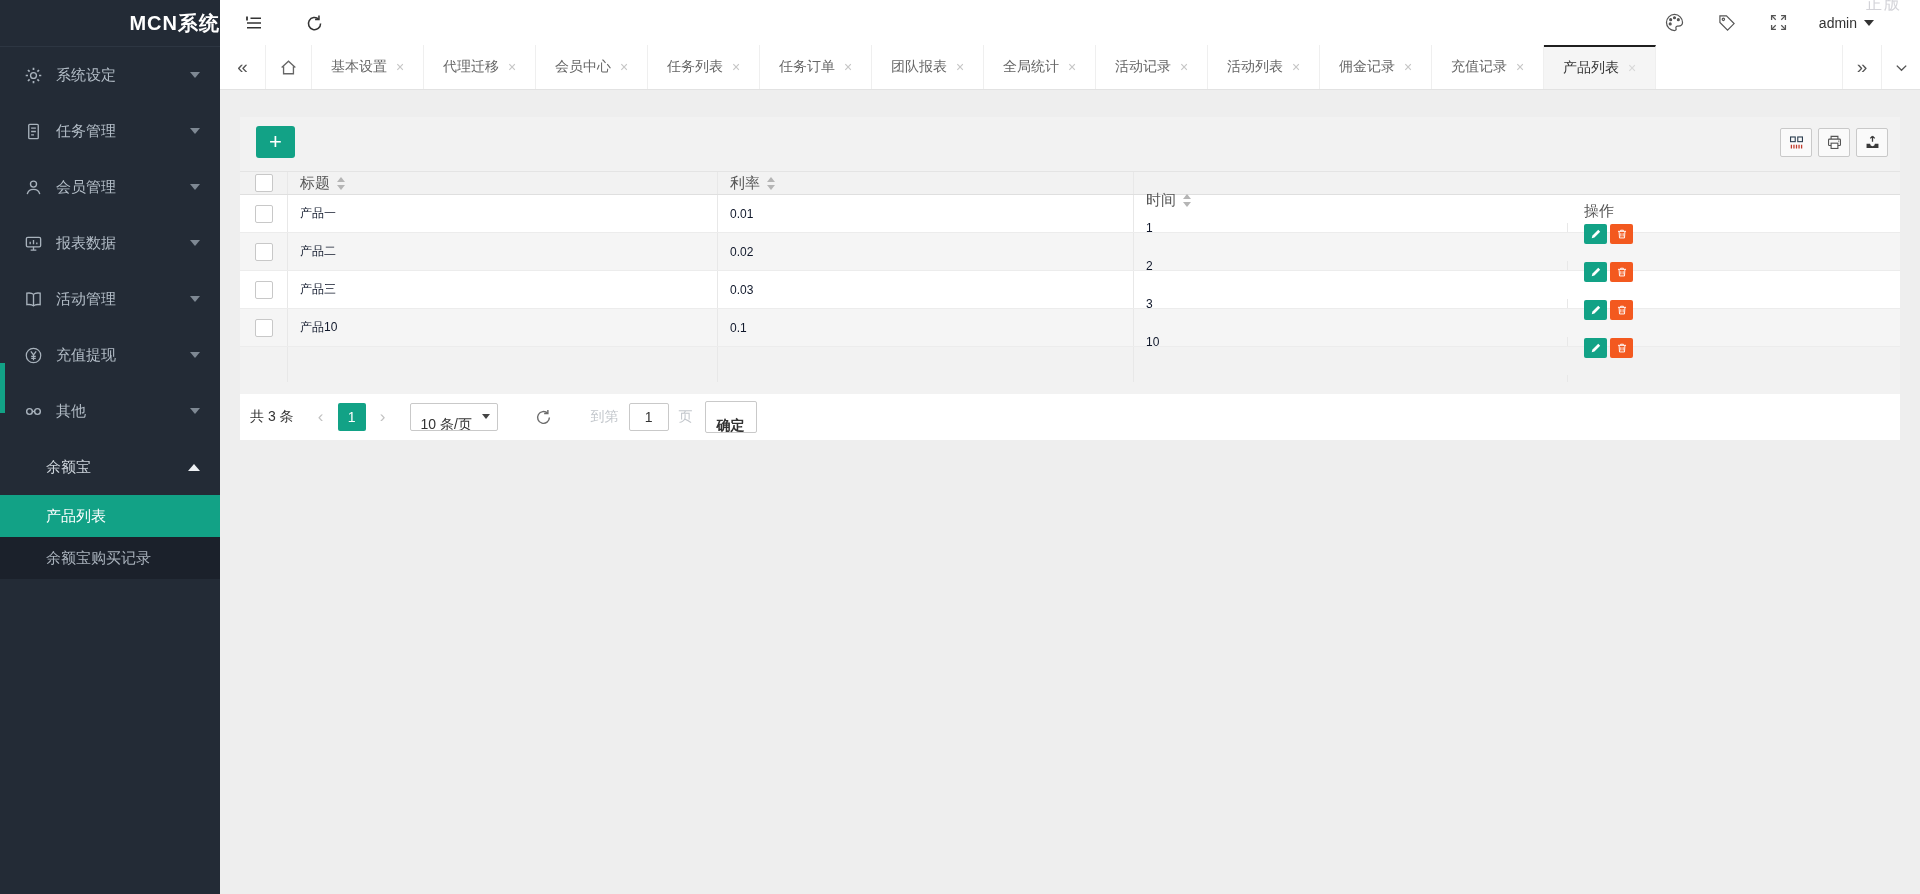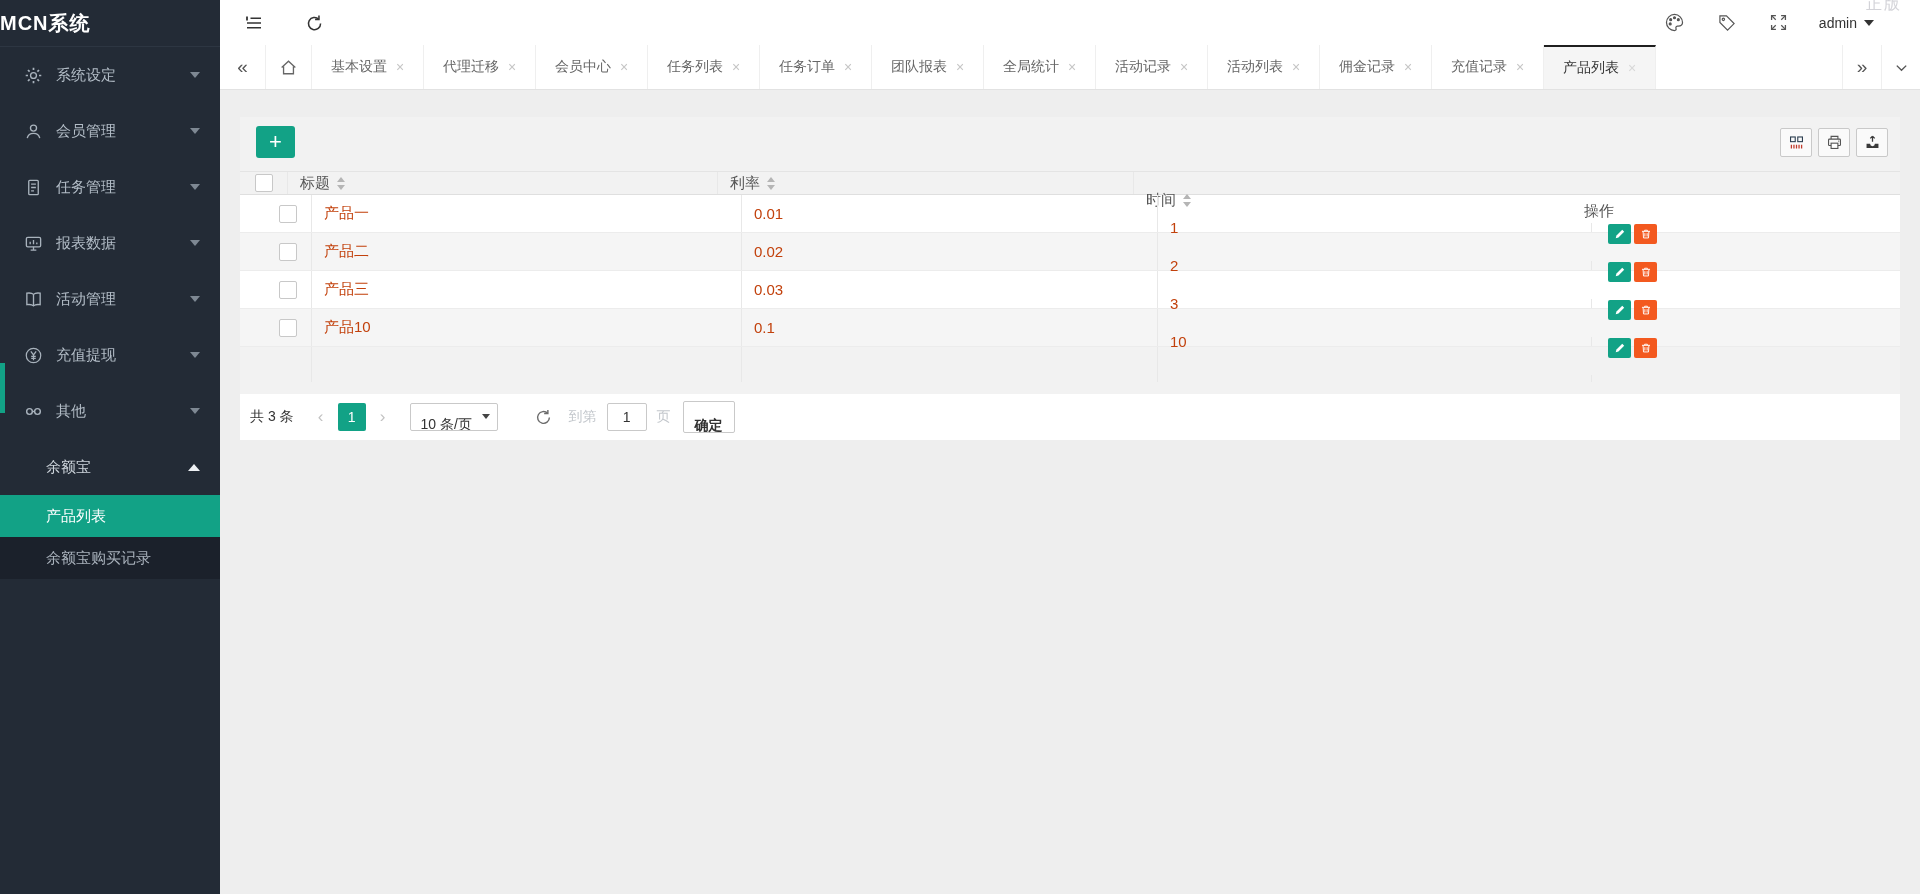--- a/index.html
+++ b/index.html
@@ -2,21 +2,21 @@
 <html><head>
 <meta charset="utf-8">
 <style>
   html,body{margin:0;padding:0;}
   body{width:1920px;height:894px;position:relative;overflow:hidden;background:#eeeeee;
        font-family:"Liberation Sans","DejaVu Sans",sans-serif;color:#333;}
   svg{display:block;}
 
   
   .sidebar{position:absolute;left:0;top:0;width:220px;height:894px;background:#232b36;z-index:5;}
-  .sb-title{height:46px;line-height:46px;text-align:left;color:#ffffff;font-size:20px;font-weight:bold;
+  .sb-title{height:46px;line-height:46px;text-align:right;color:#ffffff;font-size:20px;font-weight:bold;
             letter-spacing:1px;border-bottom:1px solid #2d3642;}
   .menu-item{height:56px;display:flex;align-items:center;padding:0 20px 0 24px;color:#b3bdc7;font-size:15px;cursor:pointer;}
   .menu-item .mi{width:19px;height:19px;margin-right:13px;flex:none;}
   .menu-caret{margin-left:auto;width:0;height:0;border-left:5px solid transparent;border-right:5px solid transparent;
               border-top:6px solid #7e8893;}
   .group-item{height:56px;display:flex;align-items:center;padding:0 20px 0 46px;color:#cdd4db;font-size:15px;cursor:pointer;}
   .caret-up{margin-left:auto;width:0;height:0;border-left:6px solid transparent;border-right:6px solid transparent;
             border-bottom:7px solid #eef1f4;}
   .submenu{background:#1b212b;}
   .submenu-item{height:42px;display:flex;align-items:center;padding-left:46px;color:#a9b2bc;font-size:15px;cursor:pointer;}
@@ -50,21 +50,21 @@
            color:#fff;font-size:22px;line-height:30px;text-align:center;cursor:pointer;padding:0;}
   .tool-group{position:absolute;right:12px;top:11px;display:flex;gap:6px;}
   .tool-btn{width:32px;height:29px;background:#fafafa;border:1px solid #c9c9c9;border-radius:2px;
             display:flex;align-items:center;justify-content:center;cursor:pointer;padding:0;box-sizing:border-box;}
 
   
   .table{position:absolute;left:0;top:54px;width:1660px;}
   .thead{display:flex;height:24px;background:#f2f2f2;border-top:1px solid #e4e4e4;border-bottom:1px solid #dfdfdf;
          box-sizing:border-box;font-size:15px;color:#555;}
   .trow{display:flex;height:38px;background:#fff;border-bottom:1px solid #ececec;box-sizing:border-box;
-        font-size:15px;color:#c2410c;padding-left:24px;}
+        font-size:12px;color:#0f172a;}
   .trow.striped{background:#f5f5f5;text-align:center;}
   .trow.filler{height:35px;background:#f2f2f2;border-bottom:none;}
   .td,.th{display:flex;align-items:center;box-sizing:border-box;border-right:1px solid #e8e8e8;padding-left:12px;}
   .th:last-child,.td:last-child{border-right:none;margin-top:39px;}
   .w-cb{width:48px;flex:none;justify-content:center;padding-left:0;}
   .w-title{width:430px;flex:none;}
   .w-rate{width:416px;flex:none;}
   .w-time{width:434px;flex:none;margin-top:28px;}
   .w-act{width:332px;flex:none;padding-left:16px;}
   .checkbox{width:16px;height:16px;background:#fff;border:1px solid #c8c8c8;border-radius:2px;cursor:pointer;}
@@ -83,21 +83,21 @@
   .pg-arrow{width:26px;text-align:center;color:#c2c2c2;font-size:17px;cursor:pointer;}
   .pg-num{width:28px;height:28px;background:#12a286;color:#fff;border-radius:2px;display:flex;align-items:center;
           justify-content:center;margin:0 4px;cursor:pointer;}
   .select-wrap{position:relative;margin-left:14px;}
   .pg-select{appearance:none;-webkit-appearance:none;height:28px;border:1px solid #c9c9c9;border-radius:2px;background:#fff;
              font-size:14px;color:#333;padding:12px 24px 0 10px;font-family:"Liberation Sans","DejaVu Sans",sans-serif;}
   .select-caret{position:absolute;right:8px;top:11px;pointer-events:none;width:0;height:0;
                 border-left:4px solid transparent;border-right:4px solid transparent;border-top:5px solid #444;}
   .pg-refresh{margin-left:36px;cursor:pointer;}
   .pg-dim{color:#c3c7cc;}
-  .pg-goto-label{margin-left:16px;}
+  .pg-goto-label{margin-left:38px;}
   .pg-input{width:34px;height:24px;border:1px solid #c9c9c9;border-radius:2px;text-align:center;font-size:14px;
             color:#333;margin:0 10px;font-family:"Liberation Sans","DejaVu Sans",sans-serif;}
   .pg-confirm{height:20px;padding:15px 11px;margin-left:12px;background:#fff;border:1px solid #c9c9c9;border-radius:2px;
               font-size:14px;color:#333;font-weight:bold;cursor:pointer;font-family:"Liberation Sans","DejaVu Sans",sans-serif;}
 </style>
 </head>
 <body>
 
 <div class="sidebar">
   <div class="sb-title">MCN系统</div>
@@ -111,36 +111,36 @@
           </g>
         </svg>
     </span>
     <span>系统设定</span>
     <span class="menu-caret"></span>
   </div>
 
   <div class="menu-item">
     <span class="mi">
       <svg viewBox="0 0 20 20" width="19" height="19" fill="none" stroke="#a9b3bd" stroke-width="1.4">
+          <rect x="5" y="2.5" width="10" height="15" rx="1"></rect>
+          <path d="M7.5 6.5h5M7.5 10h5M7.5 13.5h3"></path>
+        </svg>
+    </span>
+    <span>任务管理</span>
+    <span class="menu-caret"></span>
+  </div>
+
+  <div class="menu-item">
+    <span class="mi">
+      <svg viewBox="0 0 20 20" width="19" height="19" fill="none" stroke="#a9b3bd" stroke-width="1.4">
           <circle cx="10" cy="6.4" r="3.2"></circle>
           <path d="M3.4 17c.8-3.7 3.5-5.1 6.6-5.1s5.8 1.4 6.6 5.1"></path>
         </svg>
     </span>
     <span>会员管理</span>
-    <span class="menu-caret"></span>
-  </div>
-
-  <div class="menu-item">
-    <span class="mi">
-      <svg viewBox="0 0 20 20" width="19" height="19" fill="none" stroke="#a9b3bd" stroke-width="1.4">
-          <rect x="5" y="2.5" width="10" height="15" rx="1"></rect>
-          <path d="M7.5 6.5h5M7.5 10h5M7.5 13.5h3"></path>
-        </svg>
-    </span>
-    <span>任务管理</span>
     <span class="menu-caret"></span>
   </div>
 
   <div class="menu-item">
     <span class="mi">
       <svg viewBox="0 0 20 20" width="19" height="19" fill="none" stroke="#a9b3bd" stroke-width="1.4">
           <rect x="2.5" y="3.5" width="15" height="10" rx="1.5"></rect>
           <path d="M7 17h6M10 13.5V17"></path>
           <path d="M6.5 10.8V8.2M10 10.8V6.4M13.5 10.8V9"></path>
         </svg>

